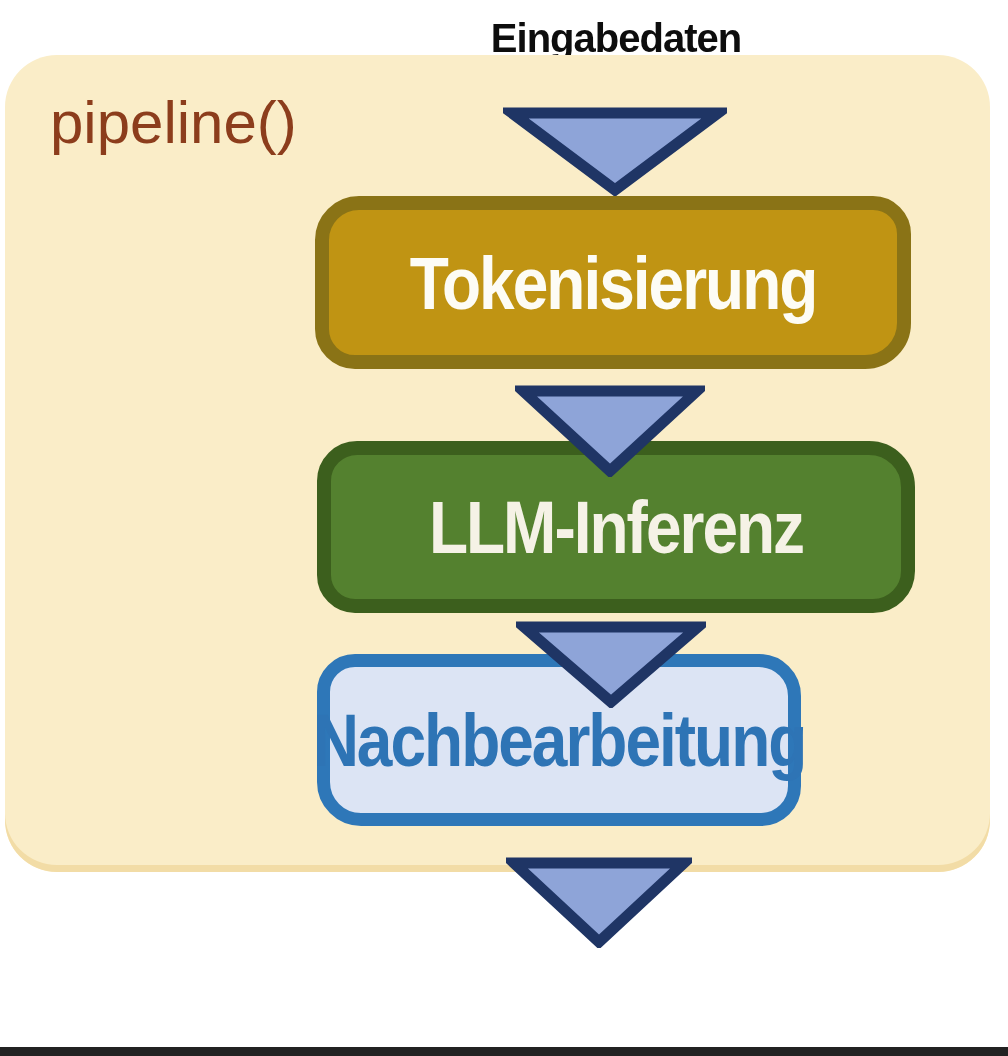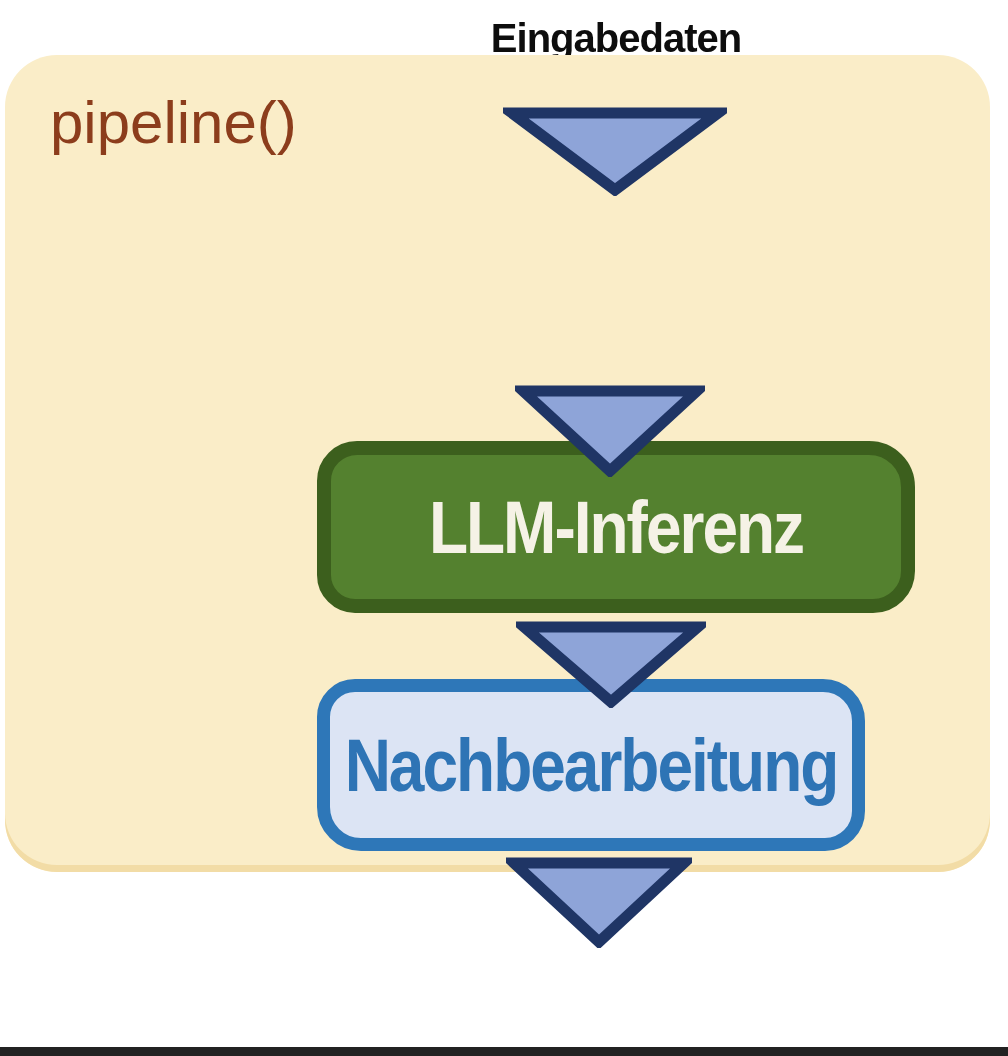--- a/index.html
+++ b/index.html
@@ -75,21 +75,21 @@
 
   #step-box-llm-inference {
     left: 317px; top: 441px; width: 598px; height: 172px;
     background: var(--step2-fill, #54812F);
     border: 14px solid var(--step2-border, #3C5F1D);
     border-radius: 40px 46px 42px 38px;
   }
   #step-box-llm-inference .step-label { color: var(--step2-text, #F5F2E6); }
 
   #step-box-postprocessing {
-    left: 317px; top: 679px; width: 548px; height: 172px;
+    left: 317px; top: 654px; width: 484px; height: 172px;
     background: var(--step3-fill, #DCE4F4);
     border: 13px solid var(--step3-border, #2E77B8);
     border-radius: 38px 42px 40px 44px;
   }
   #step-box-postprocessing .step-label { color: var(--step3-text, #2E74B5); }
 
   .flow-arrow {
     position: absolute;
     z-index: 2;
   }
@@ -115,20 +115,23 @@
   <div id="input-label" class="io-label">Eingabedaten</div>
 
   <div id="pipeline-container"></div>
 
   <div id="pipeline-label">pipeline()</div>
 
   <svg id="arrow-1" class="flow-arrow" width="224" height="90" viewBox="0 0 224 90">
     <polygon points="9,7 215,7 112,84" fill="var(--arrow-fill)" stroke="var(--arrow-stroke)" stroke-width="11" stroke-linejoin="miter"></polygon>
   </svg>
 
+  <div id="step-box-tokenization" class="step-box">
+    <span class="step-label">Tokenisierung</span>
+  </div>
 
   <svg id="arrow-2" class="flow-arrow" width="190" height="93" viewBox="0 0 190 93">
     <polygon points="8,7 182,7 95,87" fill="var(--arrow-fill)" stroke="var(--arrow-stroke)" stroke-width="11" stroke-linejoin="miter"></polygon>
   </svg>
 
   <div id="step-box-llm-inference" class="step-box">
     <span class="step-label">LLM-Inferenz</span>
   </div>
 
   <svg id="arrow-3" class="flow-arrow" width="190" height="88" viewBox="0 0 190 88">

